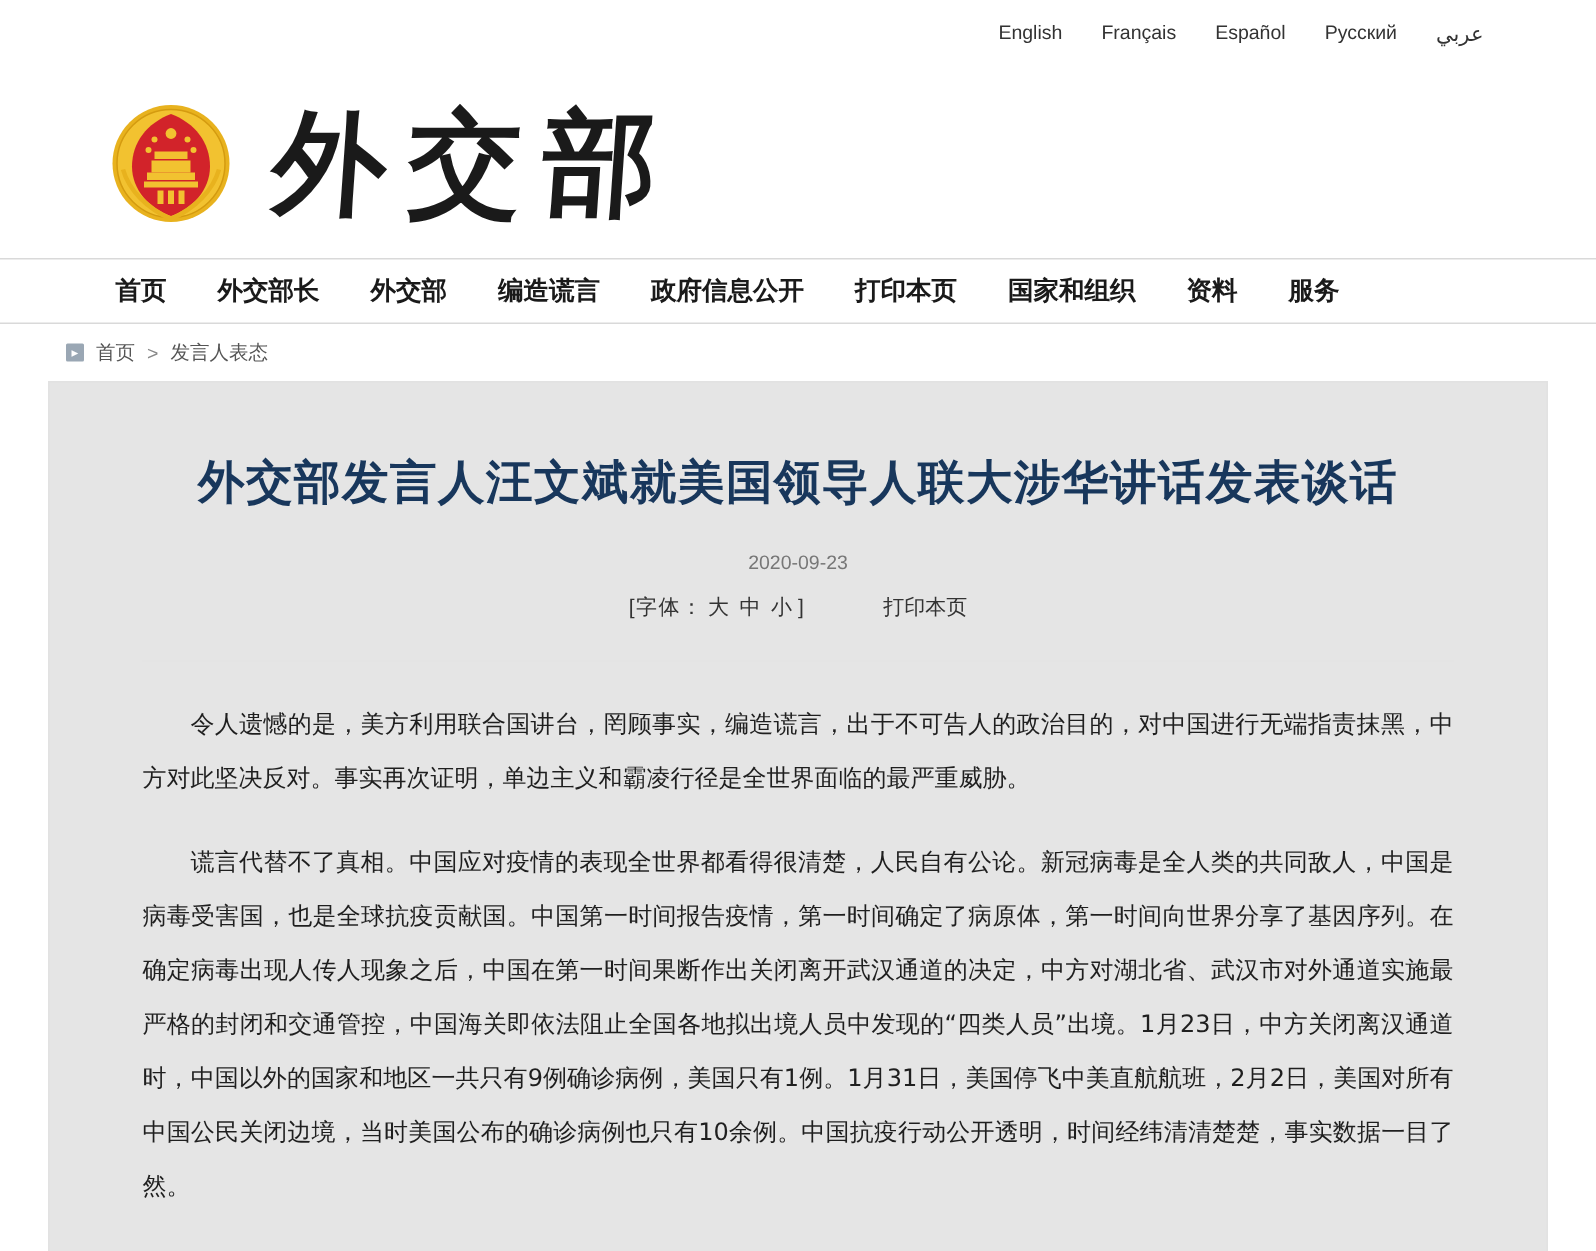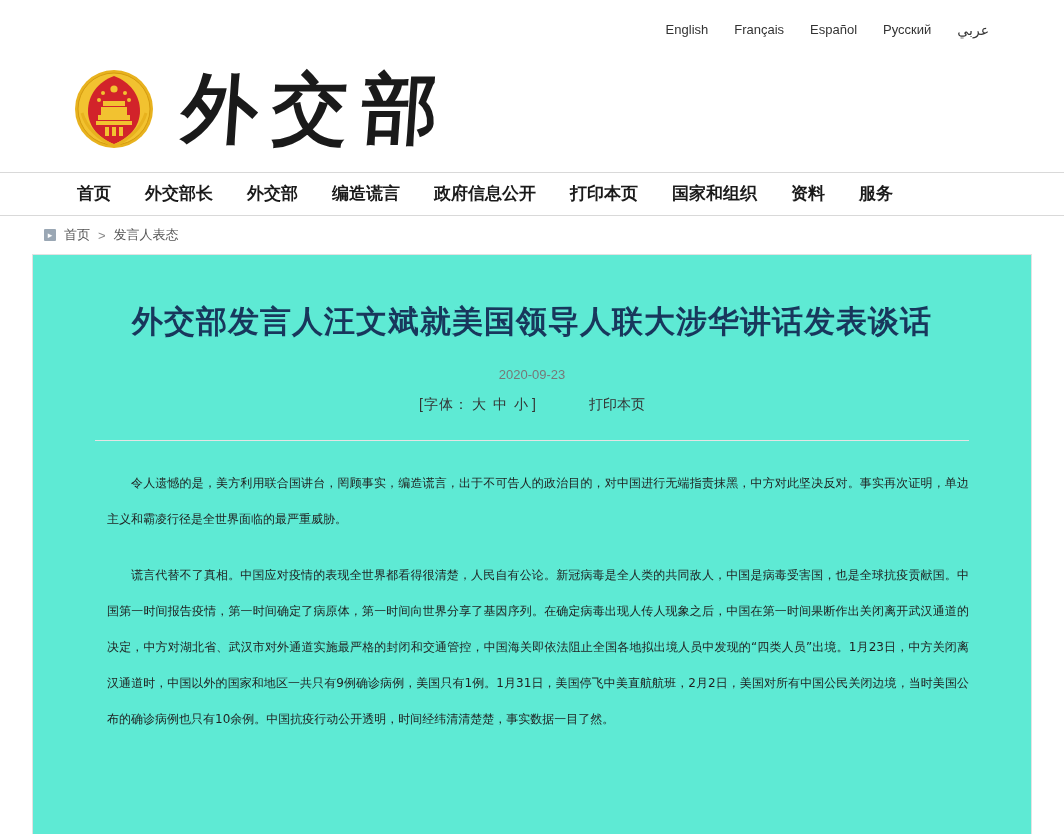--- a/index.html
+++ b/index.html
@@ -16,21 +16,21 @@
     background: #ffffff;
     overflow: hidden;
   }
 
   
   .lang-bar {
     height: 46px;
     padding: 14px 75px 0 0;
     display: flex;
     justify-content: flex-end;
-    align-items: center;
+    align-items: flex-start;
     gap: 26px;
   }
   .lang-bar a {
     color: #333333;
     font-size: 13px;
     text-decoration: none;
     line-height: 16px;
     white-space: nowrap;
   }
   .lang-bar a.arabic { font-size: 14px; }
@@ -99,21 +99,21 @@
     border-radius: 1px;
   }
   .crumb a { color: #555555; text-decoration: none; }
   .crumb .sep { color: #888888; }
 
   
   .card {
     margin: 0 32px;
     border: 1px solid #e2e2e2;
     border-bottom: none;
-    background: #5eead4;
+    background: #e5e5e5;
     min-height: 580px;
     padding: 44px 62px 0 62px;
   }
   .title {
     margin: 0;
     text-align: center;
     font-size: 31px;
     font-weight: bold;
     color: #18375c;
     line-height: 46px;
@@ -137,22 +137,22 @@
   }
   .tools .fontsize { letter-spacing: 1px; }
   .tools .fontsize span.sz { margin: 0 3px; cursor: pointer; }
   .tools a { color: #333333; text-decoration: none; }
   .rule {
     margin: 26px 0 0 0;
     border-top: 1px solid #e4e4e4;
   }
   .body { padding-top: 24px; }
   .body p {
-    margin: 0 0 20px 12px;
-    font-size: 12px;
+    margin: 0 0 20px 0;
+    font-size: 16px;
     line-height: 36px;
     color: #1f1f1f;
     text-indent: 2em;
     text-align: justify;
     font-family: "DejaVu Sans", sans-serif;
   }
 </style>
 </head>
 <body>
 

